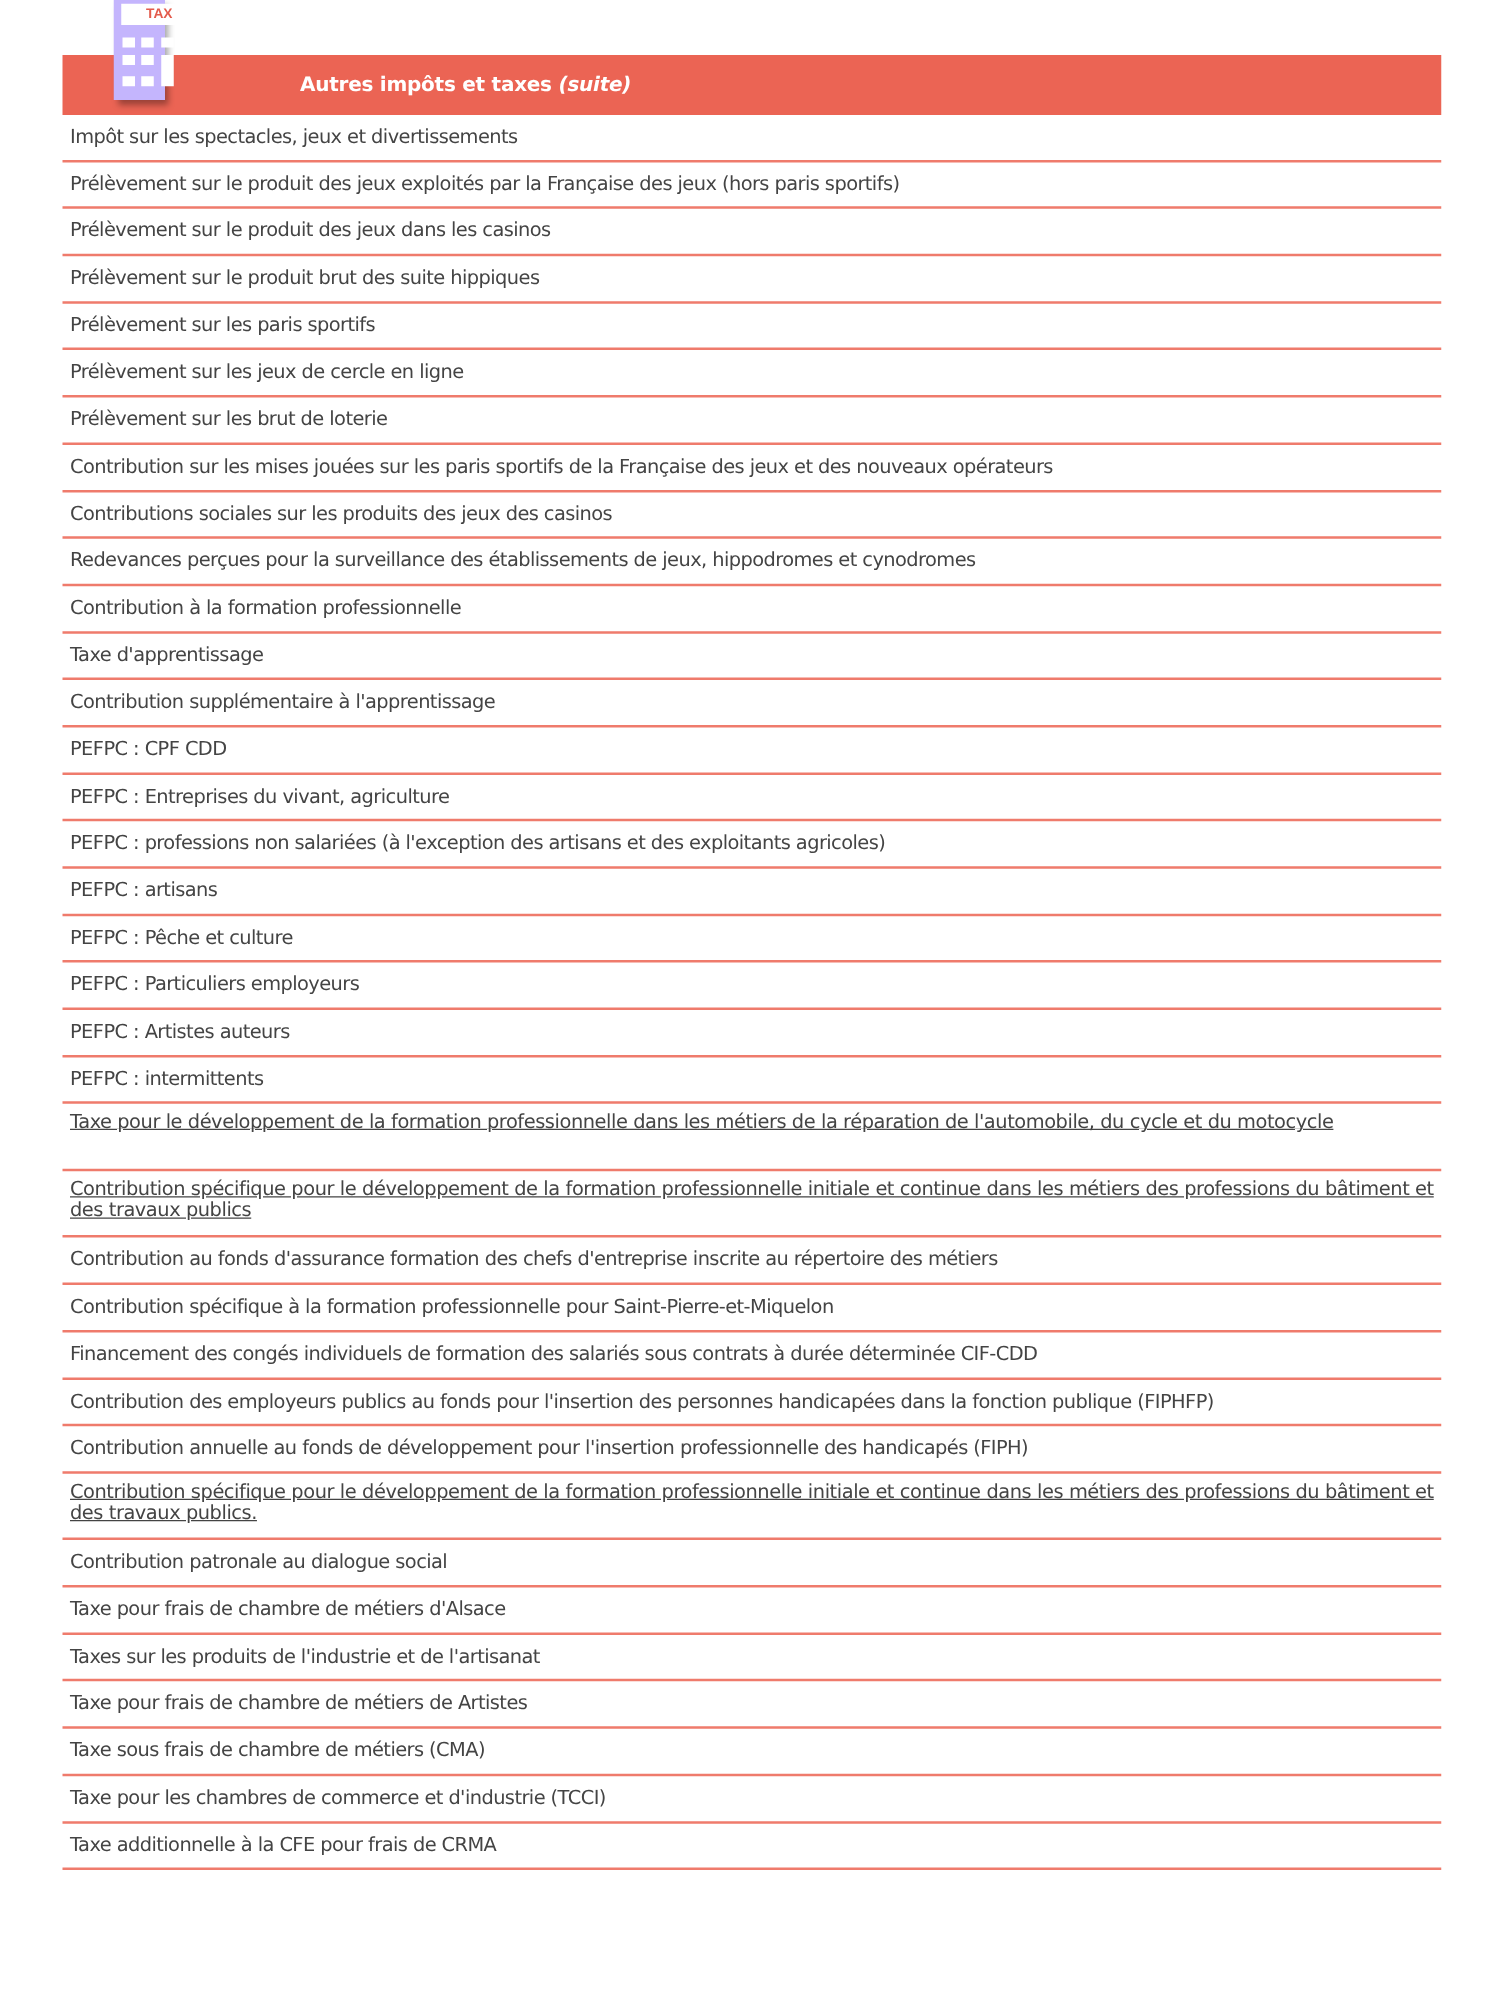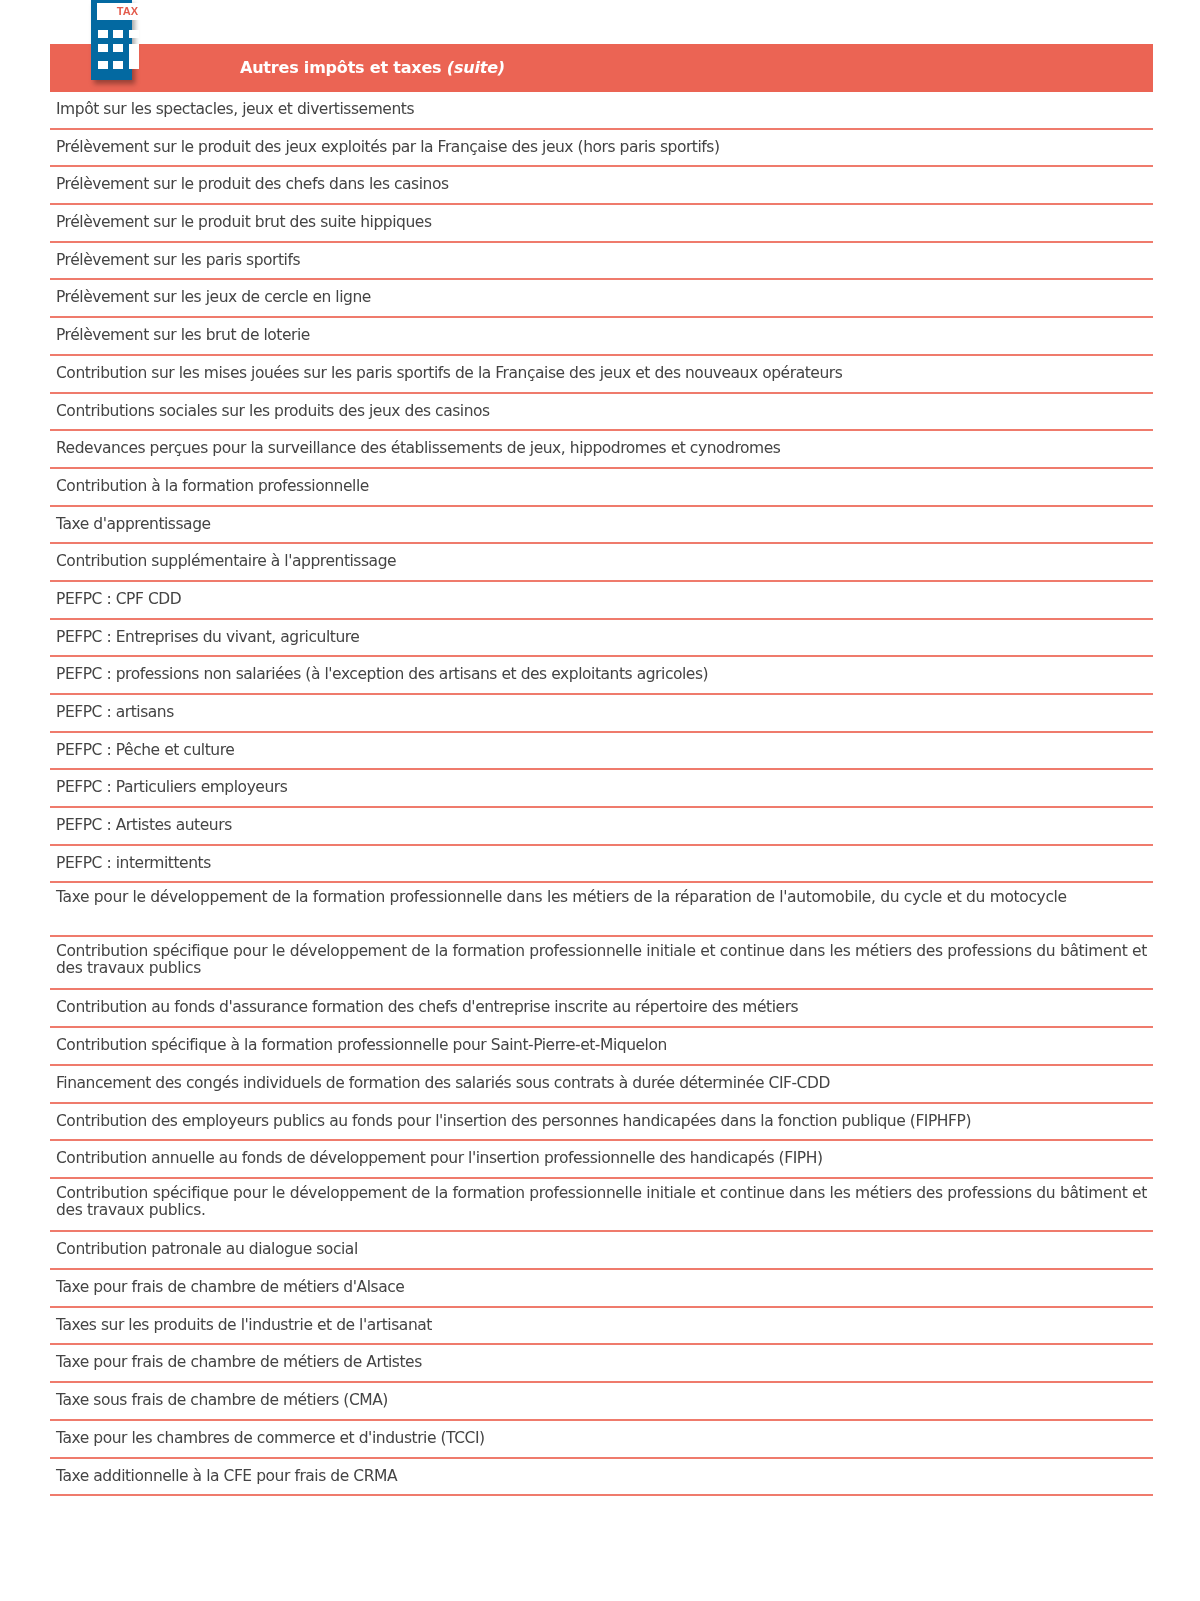--- a/index.html
+++ b/index.html
@@ -1,20 +1,20 @@
 <!DOCTYPE html>
 <html><head>
 <meta charset="utf-8">
 <style>
   html, body { margin: 0; padding: 0; background: #ffffff; }
   body { width: 1200px; height: 1601px; position: relative; overflow: hidden;
          font-family: "DejaVu Sans", sans-serif; }
   .icon-calc {
     position: absolute; left: 91px; top: 0; width: 41px; height: 80px;
-    background: #0369a1; z-index: 3;
+    background: #c4b5fd; z-index: 3;
     box-shadow: 3px 4px 5px rgba(0,0,0,0.35);
   }
   .icon-calc .screen {
     position: absolute; left: 6px; top: 3px; width: 45px; height: 17px;
     background: #ffffff; color: #e35b4c; font-size: 11px; font-weight: bold;
     text-align: right; line-height: 17px; padding-right: 4px; box-sizing: border-box;
     font-family: "Liberation Sans", sans-serif;
   }
   .icon-calc .key { position: absolute; width: 10px; height: 8px; background: #ffffff; }
   .icon-calc .key.tall { height: 25px; }
@@ -30,21 +30,21 @@
   .header-title em { font-style: italic; }
   .table { position: absolute; left: 50px; top: 92px; width: 1103px; }
   .row {
     box-sizing: border-box; border-bottom: 2px solid #ef7b6c;
     height: 37.7px; padding: 8px 6px 4px 6px;
     font-size: 15.5px; color: #444444; line-height: 18px;
     letter-spacing: -0.45px; white-space: nowrap; overflow: hidden;
   }
   .row.double {
     height: 53.5px; white-space: normal; text-align: justify;
-    padding-top: 6px; line-height: 17px; letter-spacing: -0.35px;
+    padding-top: 6px; line-height: 17px; letter-spacing: -0.35px; text-decoration: underline;
   }
 </style>
 </head>
 <body>
 
 <div class="icon-calc">
   <div class="screen">TAX</div>
   <div class="key" style="left:7px;top:30px"></div>
   <div class="key" style="left:22px;top:30px"></div>
   <div class="key" style="left:38px;top:30px"></div>
@@ -57,21 +57,21 @@
 
 <div class="header-bar">
   <div class="header-title">
     <span>Autres impôts et taxes </span><em>(suite)</em>
   </div>
 </div>
 
 <div class="table" id="tax-table">
     <div class="row">Impôt sur les spectacles, jeux et divertissements</div>
     <div class="row">Prélèvement sur le produit des jeux exploités par la Française des jeux (hors paris sportifs)</div>
-    <div class="row">Prélèvement sur le produit des chefs dans les casinos</div>
+    <div class="row">Prélèvement sur le produit des jeux dans les casinos</div>
     <div class="row">Prélèvement sur le produit brut des suite hippiques</div>
     <div class="row">Prélèvement sur les paris sportifs</div>
     <div class="row">Prélèvement sur les jeux de cercle en ligne</div>
     <div class="row">Prélèvement sur les brut de loterie</div>
     <div class="row">Contribution sur les mises jouées sur les paris sportifs de la Française des jeux et des nouveaux opérateurs</div>
     <div class="row">Contributions sociales sur les produits des jeux des casinos</div>
     <div class="row">Redevances perçues pour la surveillance des établissements de jeux, hippodromes et cynodromes</div>
     <div class="row">Contribution à la formation professionnelle</div>
     <div class="row">Taxe d'apprentissage</div>
     <div class="row">Contribution supplémentaire à l'apprentissage</div>

